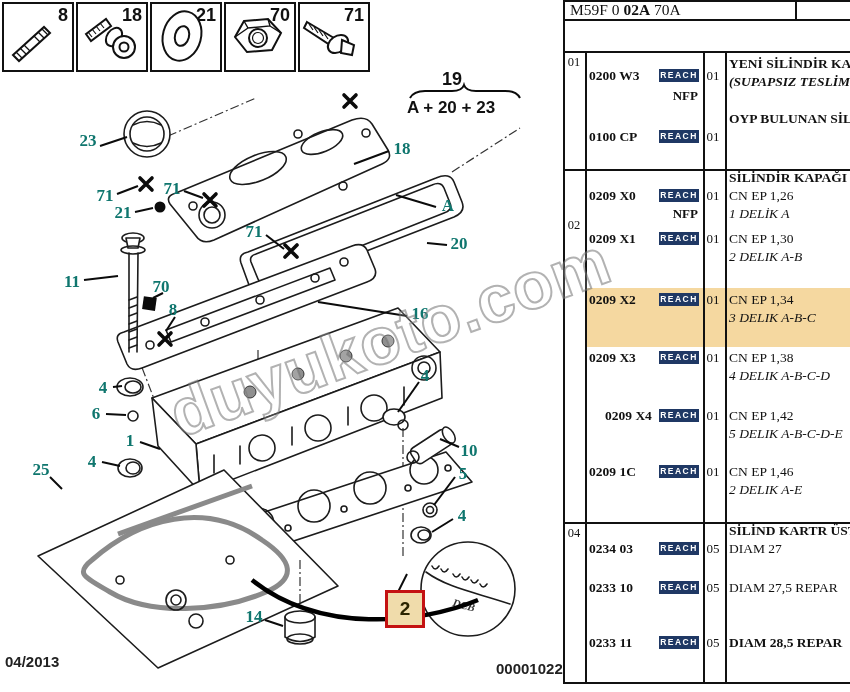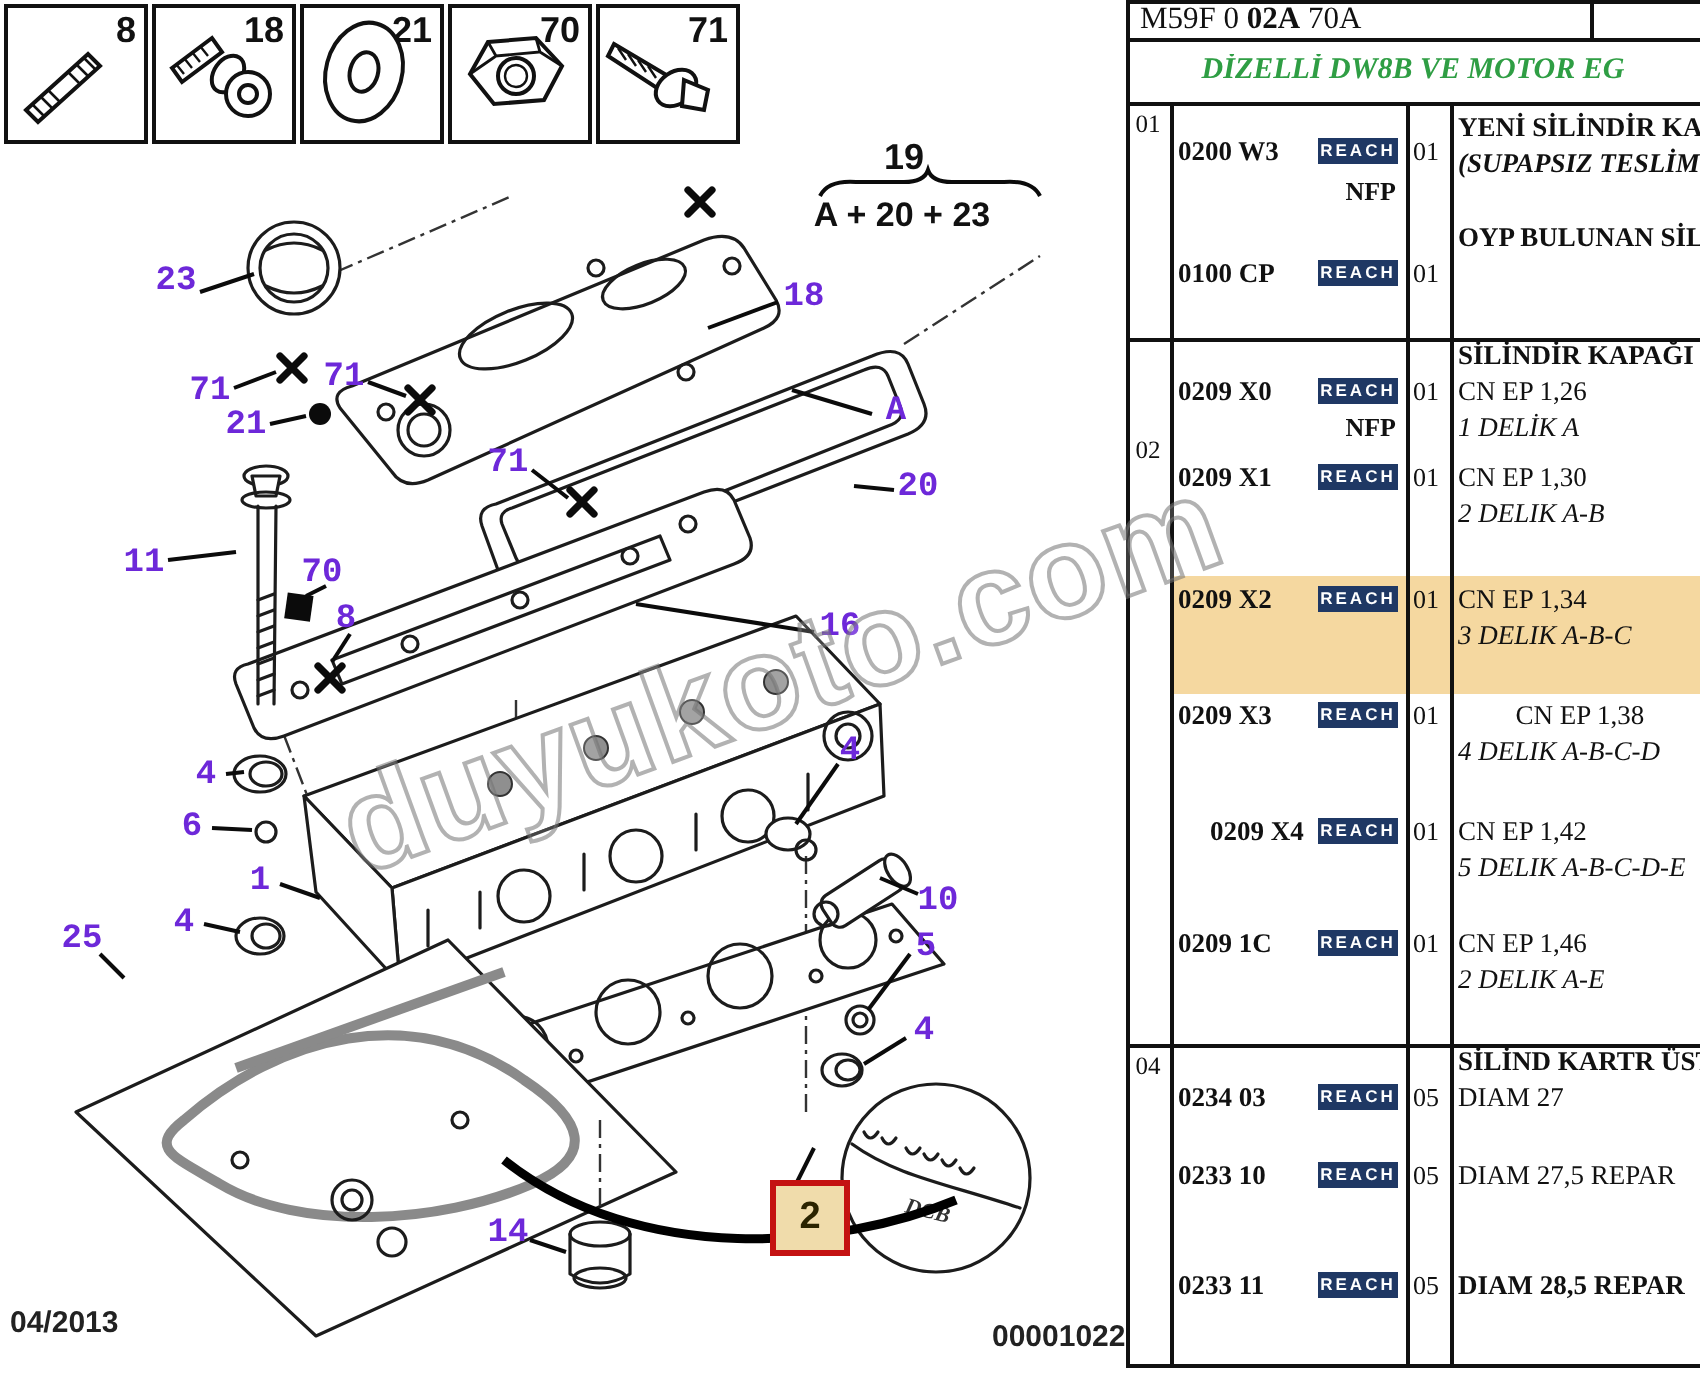--- a/index.html
+++ b/index.html
@@ -6,22 +6,22 @@
   .page{position:relative;width:850px;height:692px;background:#fff;overflow:hidden;
         font-family:"Liberation Serif",serif;color:#111;}
   
   .legend{position:absolute;left:2px;top:2px;display:flex;z-index:4;}
   .lbox{position:relative;width:68px;height:66px;border:2.5px solid #111;margin-right:2px;background:#fff;}
   .lbox .num{position:absolute;top:1px;right:4px;font-family:"Liberation Sans",sans-serif;
              font-weight:bold;font-size:18px;color:#111;}
   .lbox svg{position:absolute;left:0;top:4px;}
   
   svg.diagram{position:absolute;left:0;top:0;z-index:1;}
-  .co{position:absolute;transform:translate(-50%,-50%);font-family:Liberation Mono, monospace;
-      font-weight:bold;font-size:17px;color:#6d28d9;z-index:12;white-space:nowrap;}
+  .co{position:absolute;transform:translate(-50%,-50%);font-family:Liberation Serif, serif;
+      font-weight:bold;font-size:17px;color:#0f766e;z-index:12;white-space:nowrap;}
   .gnote-top{position:absolute;left:452px;top:79px;transform:translate(-50%,-50%);
       font:bold 18px "Liberation Sans",sans-serif;z-index:12;}
   .gnote-bottom{position:absolute;left:451px;top:108px;transform:translate(-50%,-50%);
       font:bold 17px "Liberation Sans",sans-serif;z-index:12;white-space:nowrap;}
   .co2box{position:absolute;left:385px;top:590px;width:34px;height:32px;z-index:15;
       background:#f0dcab;border:3.5px solid #c41212;display:flex;align-items:center;justify-content:center;
       font:bold 19px "Liberation Sans",sans-serif;color:#2b2400;}
   .watermark{position:absolute;left:150px;top:262px;width:480px;height:150px;z-index:30;
       display:flex;align-items:center;justify-content:center;pointer-events:none;
       transform:rotate(-20deg);font:bold 66px "Liberation Sans",sans-serif;letter-spacing:1px;
@@ -317,21 +317,20 @@
     <div class="hline" style="left:563px;top:522px;width:287px;height:2px"></div>
     <div class="hline" style="left:563px;top:682px;width:287px;height:2px"></div>
     <div class="vline" style="left:563px;top:0;width:2px;height:684px"></div>
     <div class="vline" style="left:795px;top:0;width:2px;height:21px"></div>
     <div class="vline" style="left:585px;top:51px;width:1.5px;height:632px"></div>
     <div class="vline" style="left:703px;top:51px;width:1.5px;height:632px"></div>
     <div class="vline" style="left:725px;top:51px;width:1.5px;height:632px"></div>
 
     <div class="codebox"><span>M59F 0 </span><b>02A</b><span> 70A</span></div>
 
-    <div class="greenband">DİZELLİ DW8B VE MOTOR EG</div>
 
     <div id="rows">
         <div class="cell grp" style="left: 564px; top: 55px;">01</div>
         <div class="cell ref" style="left: 589px; top: 68px;">0200 W3</div>
         <div class="reach" style="left: 659px; top: 69px;">REACH</div>
         <div class="nfp" style="left: 648px; top: 88px;">NFP</div>
         <div class="cell qty" style="left: 703px; top: 68px;">01</div>
         <div class="cell desc b" style="left: 729px; top: 56px;">YENİ SİLİNDİR KAPA</div>
         <div class="cell desc bi" style="left: 729px; top: 74px;">(SUPAPSIZ TESLİM ED</div>
         <div class="cell ref" style="left: 589px; top: 129px;">0100 CP</div>
@@ -352,21 +351,21 @@
         <div class="cell desc" style="left: 729px; top: 231px;">CN EP 1,30</div>
         <div class="cell desc i" style="left: 729px; top: 249px;">2 DELIK A-B</div>
         <div class="cell ref" style="left: 589px; top: 292px;">0209 X2</div>
         <div class="reach" style="left: 659px; top: 293px;">REACH</div>
         <div class="cell qty" style="left: 703px; top: 292px;">01</div>
         <div class="cell desc" style="left: 729px; top: 292px;">CN EP 1,34</div>
         <div class="cell desc i" style="left: 729px; top: 310px;">3 DELIK A-B-C</div>
         <div class="cell ref" style="left: 589px; top: 350px;">0209 X3</div>
         <div class="reach" style="left: 659px; top: 351px;">REACH</div>
         <div class="cell qty" style="left: 703px; top: 350px;">01</div>
-        <div class="cell desc" style="left: 729px; top: 350px; text-align: center;">CN EP 1,38</div>
+        <div class="cell desc" style="left: 729px; top: 350px;">CN EP 1,38</div>
         <div class="cell desc i" style="left: 729px; top: 368px;">4 DELIK A-B-C-D</div>
         <div class="cell ref" style="left: 589px; top: 408px; margin-left: 16px;">0209 X4</div>
         <div class="reach" style="left: 659px; top: 409px;">REACH</div>
         <div class="cell qty" style="left: 703px; top: 408px;">01</div>
         <div class="cell desc" style="left: 729px; top: 408px;">CN EP 1,42</div>
         <div class="cell desc i" style="left: 729px; top: 426px;">5 DELIK A-B-C-D-E</div>
         <div class="cell ref" style="left: 589px; top: 464px;">0209 1C</div>
         <div class="reach" style="left: 659px; top: 465px;">REACH</div>
         <div class="cell qty" style="left: 703px; top: 464px;">01</div>
         <div class="cell desc" style="left: 729px; top: 464px;">CN EP 1,46</div>

